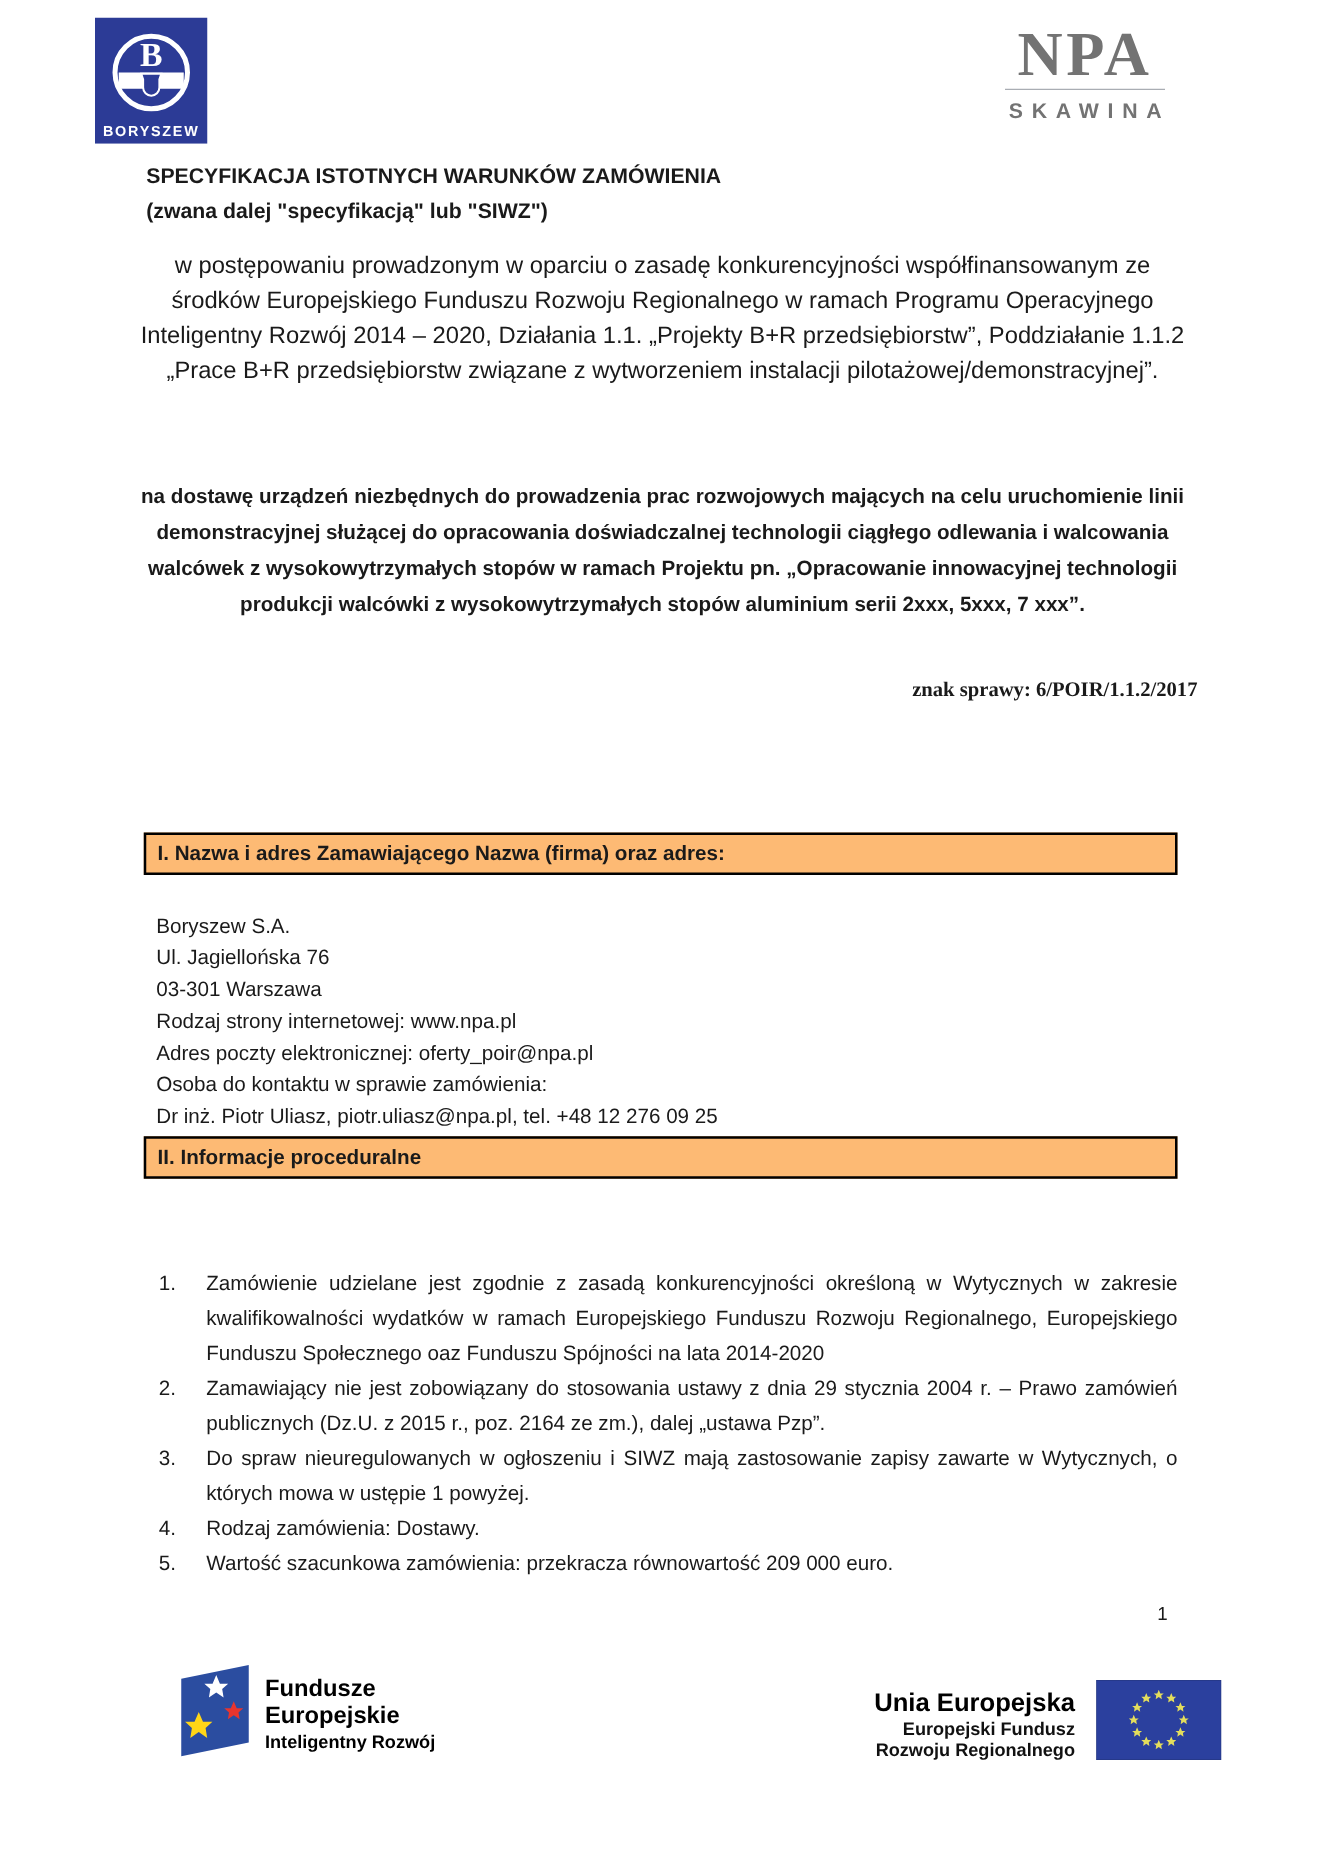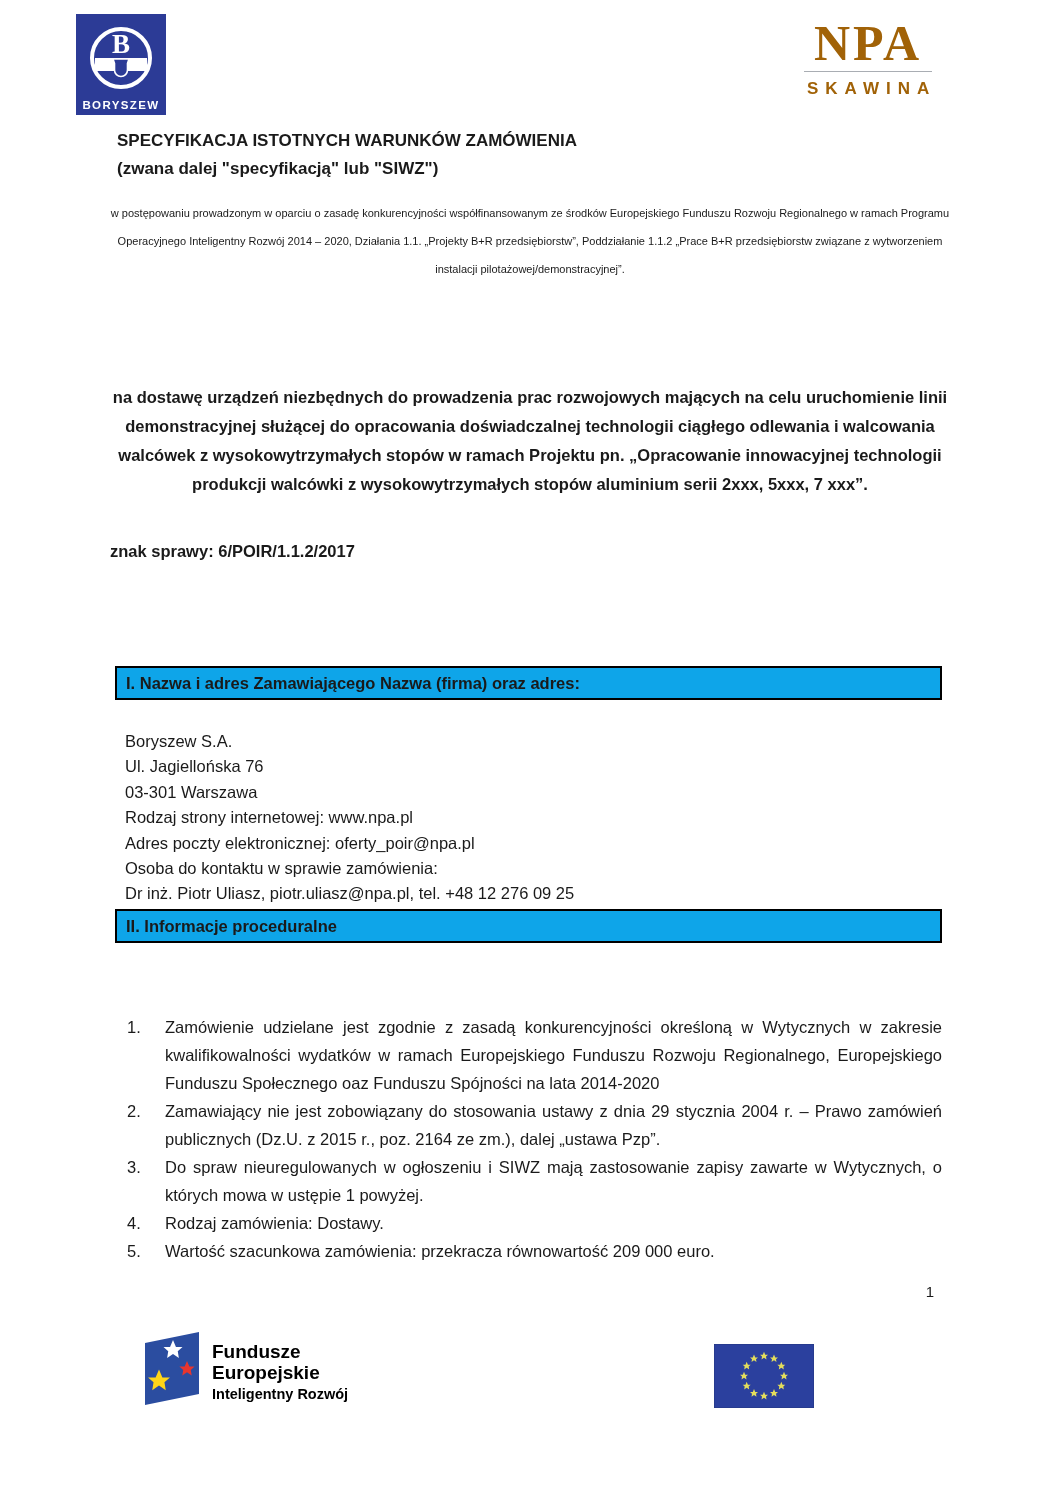--- a/index.html
+++ b/index.html
@@ -5,39 +5,39 @@
   html,body{margin:0;padding:0;}
   body{
     width:1058px;height:1497px;background:#ffffff;position:relative;
     font-family:"Liberation Sans","DejaVu Sans",sans-serif;color:#1a1a1a;
     -webkit-font-smoothing:antialiased;
   }
   .abs{position:absolute;}
 
   
   .boryszew{left:76px;top:14px;width:90px;height:101px;}
-  .npa{left:800px;top:18px;width:136px;text-align:center;color:#a16207;}
+  .npa{left:800px;top:18px;width:136px;text-align:center;color:#737373;}
   .npa-name{font-family:"Liberation Serif","DejaVu Serif",serif;font-weight:bold;
             font-size:50px;line-height:50px;letter-spacing:3px;}
   .npa-rule{height:1px;background:#a9adb3;margin:3px 4px 7px 4px;}
   .npa-city{font-size:17px;font-weight:bold;letter-spacing:7px;margin-left:7px;}
 
   
   .title-block{left:117px;top:127px;width:825px;text-align:left;
                font-weight:bold;font-size:17px;line-height:28px;}
   .intro{left:110px;top:199px;width:840px;text-align:center;
-         font-size:11px;line-height:28px;}
+         font-size:19px;line-height:28px;}
   .subject{left:110px;top:383px;width:840px;text-align:center;
            font-weight:bold;font-size:16.5px;line-height:29px;}
-  .case-number{left:110px;top:542px;width:825px;text-align:left;
-               font-weight:bold;font-size:16.5px;}
+  .case-number{left:133px;top:542px;width:825px;text-align:right;
+               font-weight:bold;font-size:16.5px;font-family:Liberation Serif, serif;}
 
   .section-box{left:115px;width:827px;height:34px;border:2px solid #000;
                box-sizing:border-box;font-weight:bold;font-size:16.5px;
-               display:flex;align-items:center;padding-left:9px;background:#0ea5e9;}
+               display:flex;align-items:center;padding-left:9px;background:#fdba74;}
   .sec1{top:666px;}
   .sec2{top:909px;}
 
   .address{left:125px;top:729px;width:800px;font-size:16.5px;line-height:25.4px;}
 
   .proc-list{left:127px;top:1013px;width:815px;font-size:16.5px;}
   .proc-item{display:flex;line-height:28px;}
   .proc-num{width:38px;flex:0 0 38px;}
   .proc-text{flex:1;text-align:justify;}
 
@@ -148,20 +148,25 @@
     <use href="#star" transform="translate(17,51) scale(1.15)" fill="#ffd617"></use>
   </svg>
   <div class="fe-text">
     <div class="fe-title">Fundusze</div>
     <div class="fe-title">Europejskie</div>
     <div class="fe-sub">Inteligentny Rozwój</div>
   </div>
 </div>
 
 <div class="abs eu-logo">
+  <div class="eu-text">
+    <div class="eu-title">Unia Europejska</div>
+    <div class="eu-sub">Europejski Fundusz</div>
+    <div class="eu-sub" style="margin-top:0;">Rozwoju Regionalnego</div>
+  </div>
   <svg class="eu-flag" width="100" height="64" viewBox="0 0 100 64">
     <rect x="0" y="0" width="100" height="64" fill="#2b409e" stroke="#24367f" stroke-width="1"></rect>
     <g fill="#e3dd5c">
       <use href="#star" transform="translate(50,12) scale(0.42)"></use>
       <use href="#star" transform="translate(60,14.68) scale(0.42)"></use>
       <use href="#star" transform="translate(67.32,22) scale(0.42)"></use>
       <use href="#star" transform="translate(70,32) scale(0.42)"></use>
       <use href="#star" transform="translate(67.32,42) scale(0.42)"></use>
       <use href="#star" transform="translate(60,49.32) scale(0.42)"></use>
       <use href="#star" transform="translate(50,52) scale(0.42)"></use>

